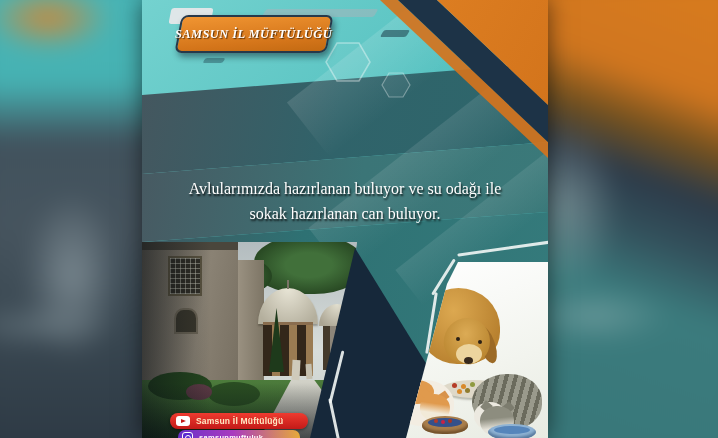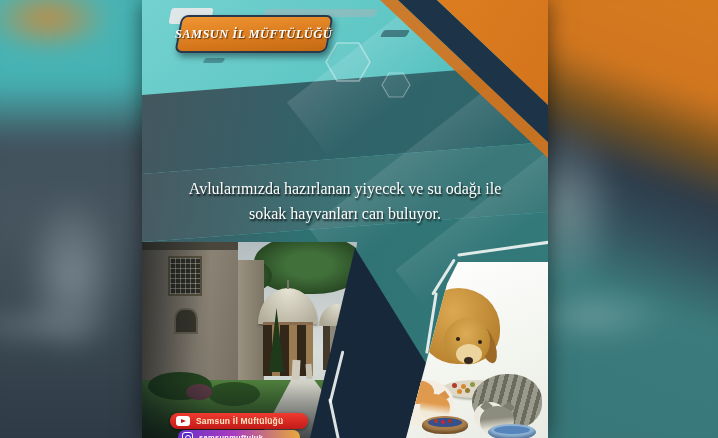--- a/index.html
+++ b/index.html
@@ -215,22 +215,22 @@
     <div class="chip" id="chip-white"></div>
     <div class="chip" id="chip-dark1"></div>
     <div class="chip" id="chip-dark2"></div>
 
     <div id="badge">
       <div class="txt">SAMSUN İL MÜFTÜLÜĞÜ</div>
     </div>
 
 
     <div id="subtitle">
-      <div>Avlularımızda hazırlanan yiyecek ve su odağı ile</div>
-      <div>sokak hayvanları can buluyor.</div>
+      <div>Avlularımızda hazırlanan buluyor ve su odağı ile</div>
+      <div>sokak hazırlanan can buluyor.</div>
     </div>
 
     <div id="photo-mosque">
       <div class="sky"></div>
       <div class="m-tree1 abs"></div>
       <div class="m-tree2 abs"></div>
       <div class="m-wall2 abs"></div>
       <div class="m-building abs"></div>
       <div class="m-roof abs"></div>
       <div class="m-lattice abs"></div>

